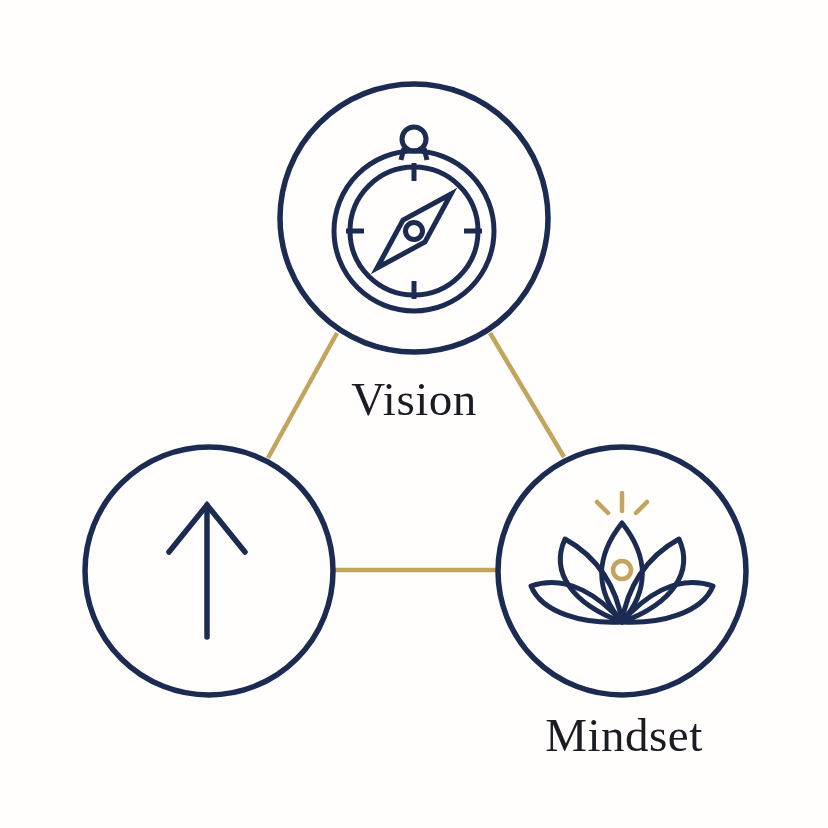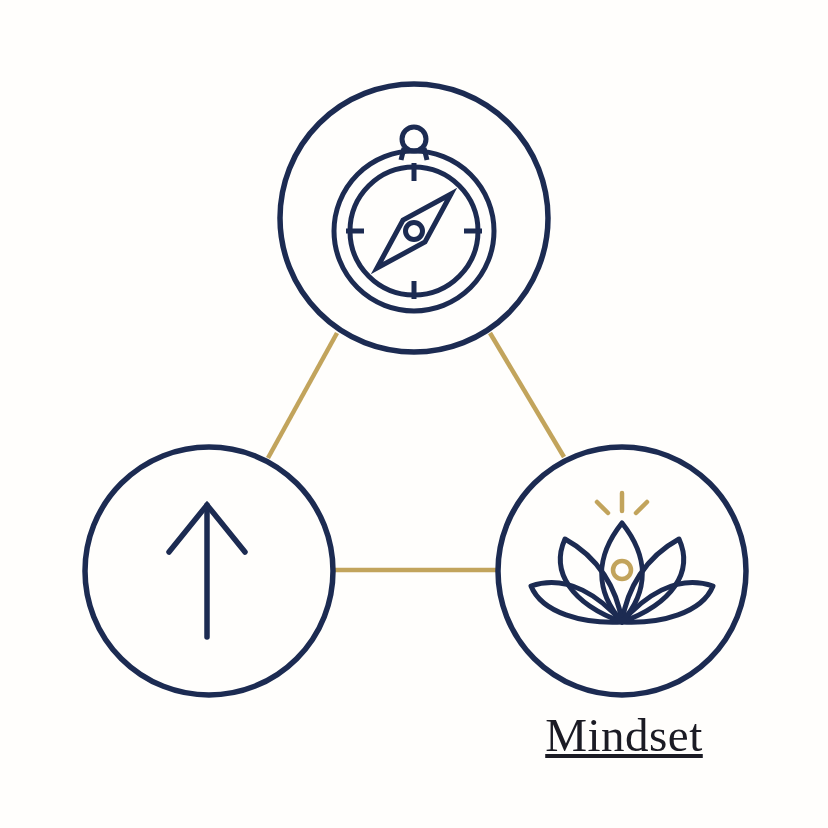--- a/index.html
+++ b/index.html
@@ -36,21 +36,21 @@
     position: absolute;
     transform: translateX(-50%);
     font-size: 47px;
     line-height: 1;
     letter-spacing: 0.5px;
     color: var(--label);
     white-space: nowrap;
   }
   #label-vision     { left: 414px; top: 376px; }
   #label-initiative { left: 206px; top: 712px; }
-  #label-mindset    { left: 624px; top: 712px; text-decoration: underline; }
+  #label-mindset    { left: 624px; top: 712px; }
 </style>
 </head>
 <body>
 
 <div class="stage">
 
   <svg width="828" height="828" viewBox="0 0 828 828">
 
     <g>
       <line x1="337" y1="333" x2="268" y2="458" class="gold-stroke" stroke-width="4.5"></line>
@@ -95,15 +95,16 @@
 
         <path d="M622,523 C649,557 649,591 622,622 C595,591 595,557 622,523 Z" class="navy-stroke" stroke-width="5" stroke-linejoin="round" fill="#fffefc"></path>
 
         <circle cx="622" cy="570" r="9" class="gold-stroke" stroke-width="4.5"></circle>
         <path d="M622,493 L622,511 M597,502 L608,513 M647,502 L636,513" class="gold-stroke" stroke-width="4.5" stroke-linecap="round"></path>
       </g>
     </g>
 
   </svg>
 
+  <div class="node-label" id="label-vision">Vision</div>
   <div class="node-label" id="label-mindset">Mindset</div>
 
 </div>
 
 </body></html>

